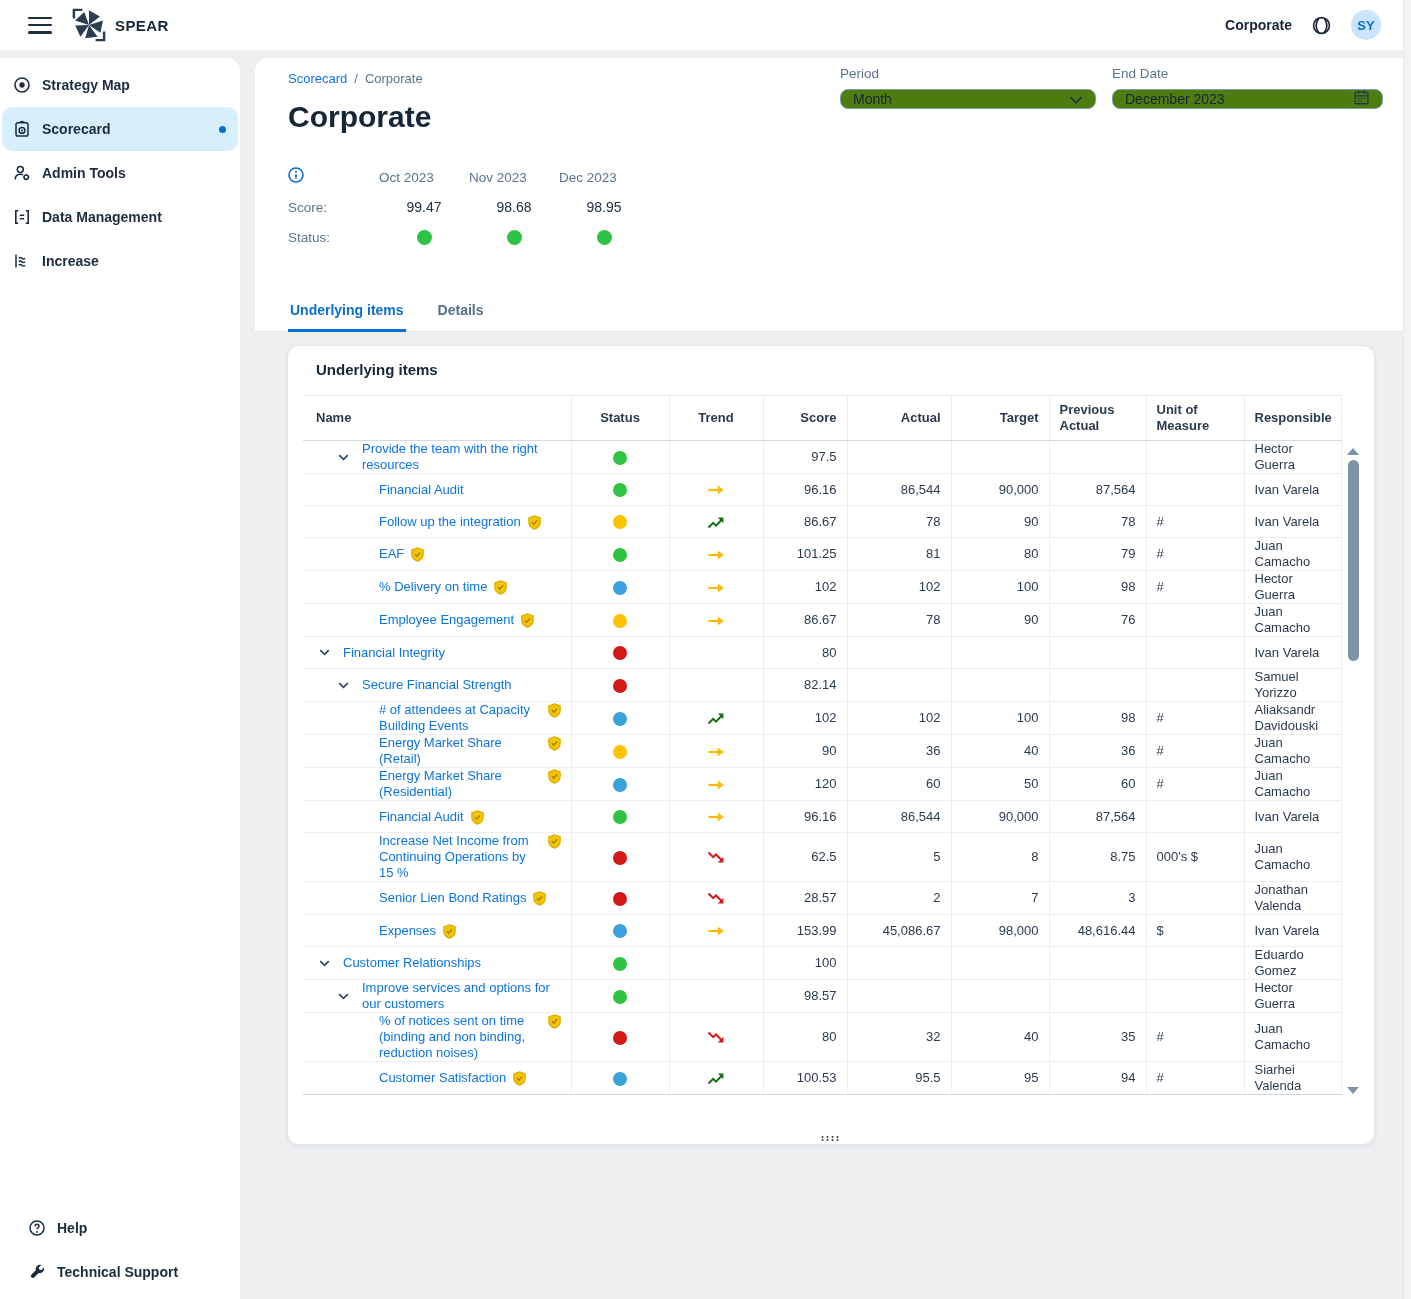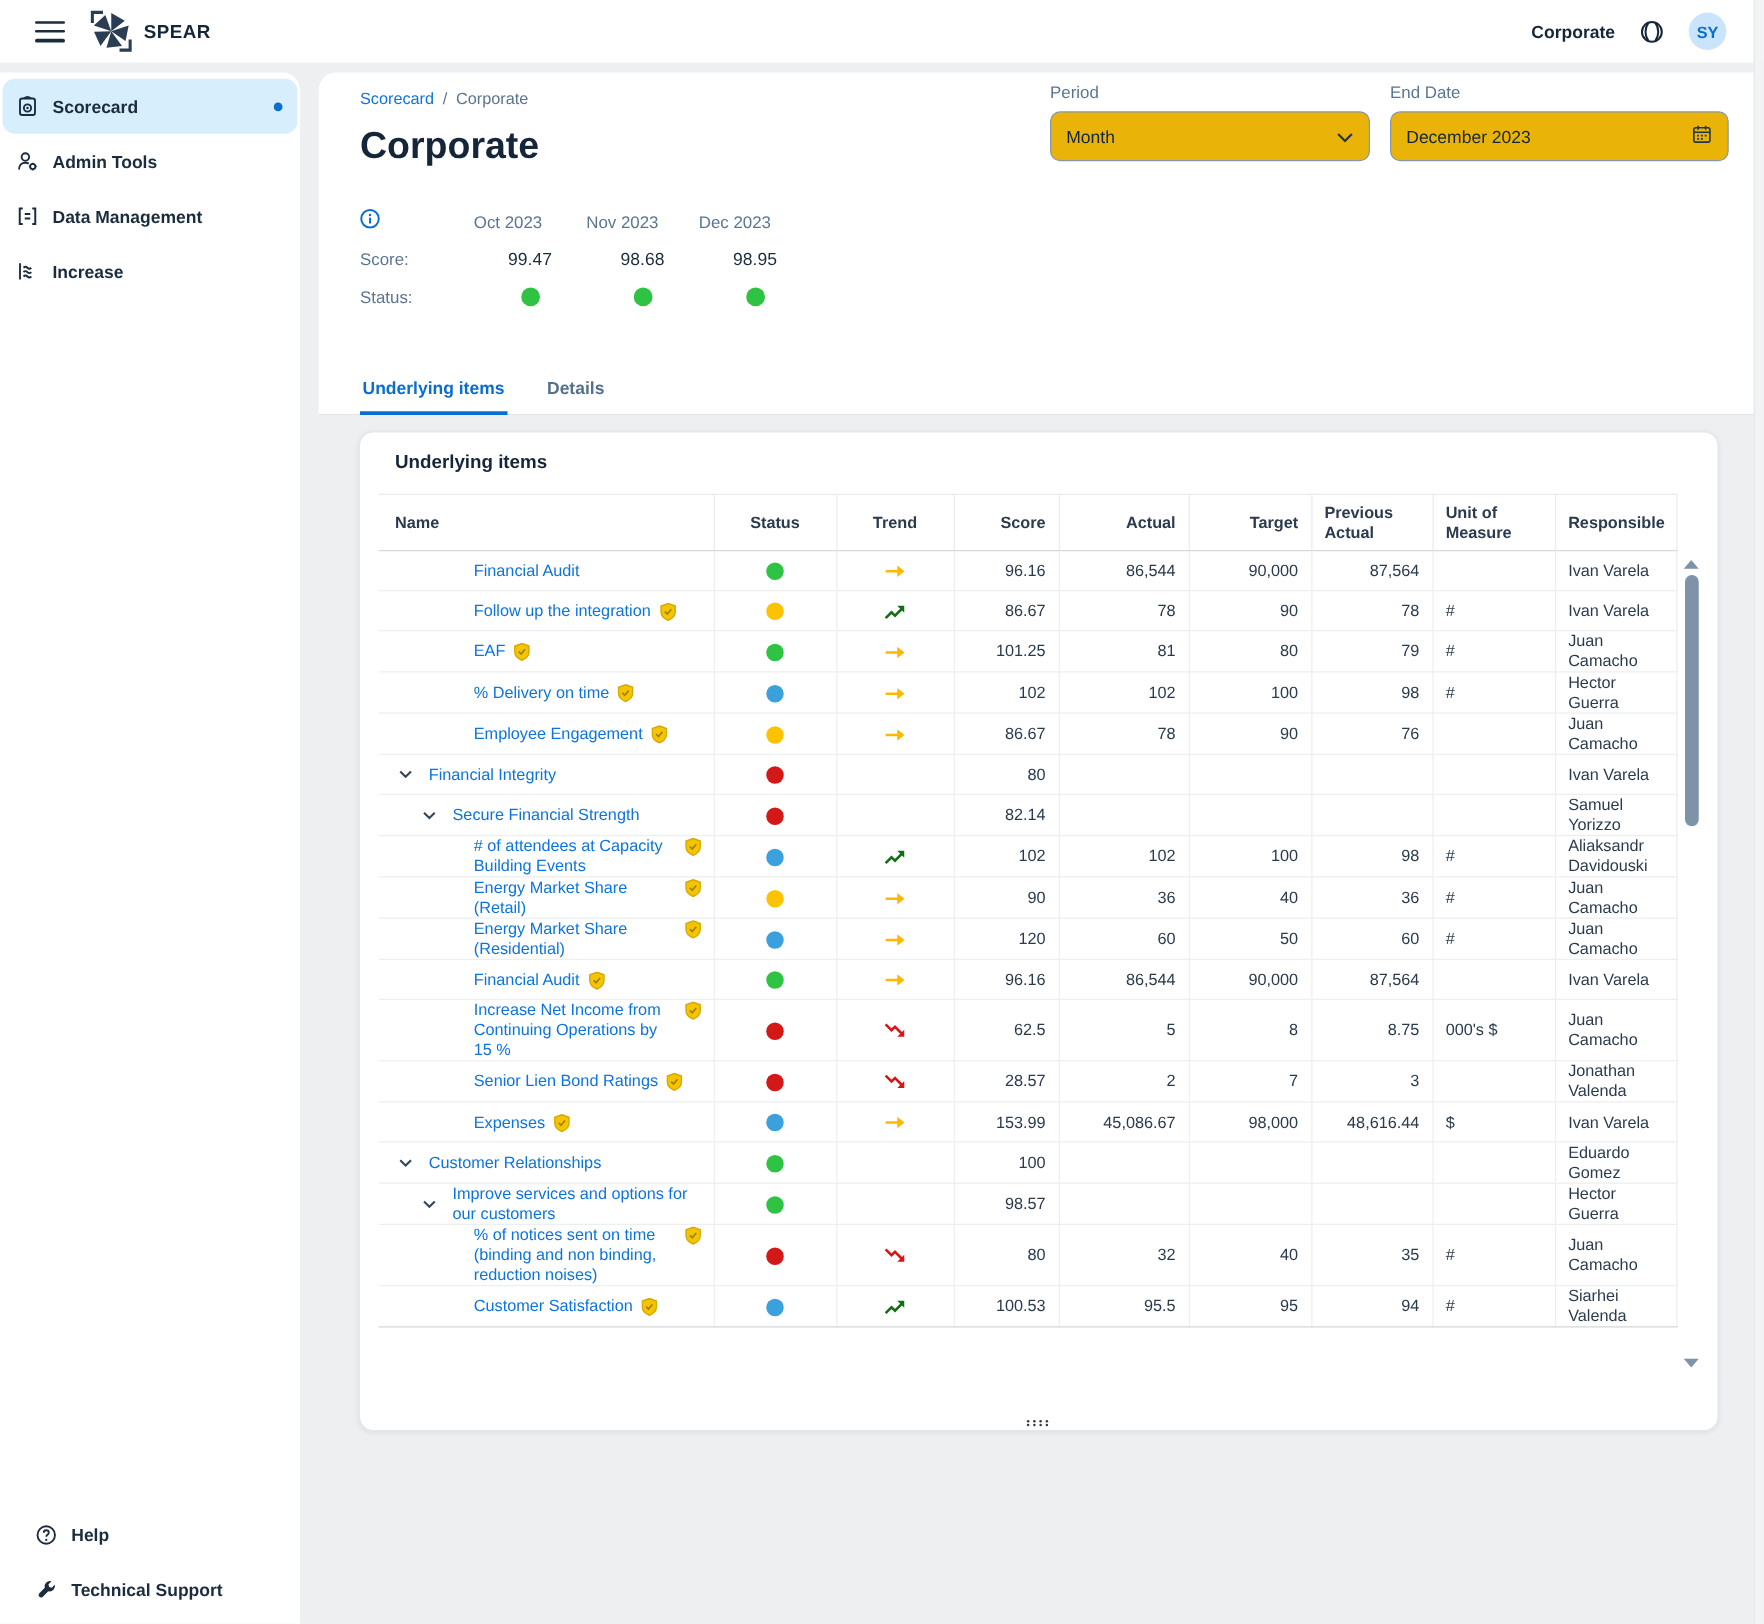--- a/index.html
+++ b/index.html
@@ -30,21 +30,21 @@
   
   .top-card{position:absolute;left:255px;top:58px;right:7px;height:274px;background:#fff;border-radius:14px 0 0 0;border-bottom:1px solid #dfe5e9;box-sizing:border-box;z-index:4;}
   .breadcrumb{position:absolute;left:33px;top:13px;font-size:13px;display:flex;gap:7px;}
   .breadcrumb a{color:#0b74de;text-decoration:none;}
   .breadcrumb .sep,.breadcrumb .cur{color:#5b7590;}
   .page-title{position:absolute;left:33px;top:42px;margin:0;font-size:30px;font-weight:800;color:#16263a;}
   .filter{position:absolute;top:8px;}
   .filter-period{left:585px;width:256px;}
   .filter-date{left:857px;width:271px;}
   .filter-label{font-size:13.5px;color:#5b7590;}
-  .select-box,.input-box{margin-top:8px;height:40px;border:1px solid #8499ab;border-radius:8px;background:#eab308;display:flex;align-items:center;justify-content:space-between;padding:0 12px;box-sizing:border-box;font-size:14px;color:#16263a;}
+  .select-box,.input-box{margin-top:8px;height:20px;border:1px solid #8499ab;border-radius:8px;background:#4d7c0f;display:flex;align-items:center;justify-content:space-between;padding:0 12px;box-sizing:border-box;font-size:14px;color:#16263a;}
   .summary{position:absolute;left:33px;top:104px;display:grid;grid-template-columns:91px 90px 90px 90px;grid-auto-rows:30px;align-items:center;}
   .m-label{font-size:13.5px;color:#5b7590;}
   .s-label{font-size:13.5px;color:#5b7590;}
   .s-val{text-align:center;font-size:14px;color:#1b2c3f;}
   .d-wrap{display:flex;justify-content:center;}
   .sum-dot{width:15px;height:15px;border-radius:50%;}
   .tabs{position:absolute;left:33px;bottom:-1px;display:flex;gap:30px;}
   .tab{font-size:14px;font-weight:bold;color:#54708c;padding:0 2px 11px;border-bottom:3px solid transparent;}
   .tab.active{color:#0a6ed1;border-bottom-color:#0a6ed1;}
 
@@ -111,20 +111,29 @@
           <circle cx="11" cy="11" r="8.3"></circle>
           <path d="M8.2 3.3 c-3.4 4.7 -3.4 10.7 0 15.4 M13.8 3.3 c3.4 4.7 3.4 10.7 0 15.4"></path>
         </svg>
       </span>
       <div class="avatar" data-interactable="true">SY</div>
     </div>
   </header>
 
   <nav class="sidebar" data-interactable="false">
     <div id="nav-main" data-interactable="false">
+        <div class="nav-item" data-interactable="true">
+          <span class="nav-icon" data-interactable="false">
+            <svg viewBox="0 0 18 18" width="18" height="18">
+              <circle cx="9" cy="9" r="7" fill="none" stroke="currentColor" stroke-width="1.6"></circle>
+              <circle cx="9" cy="9" r="2.7" fill="currentColor"></circle>
+            </svg>
+          </span>
+          <span class="nav-label" data-interactable="false">Strategy Map</span>
+        </div>
         <div class="nav-item active" data-interactable="true">
           <span class="nav-icon" data-interactable="false">
             <svg viewBox="0 0 18 18" width="18" height="18" fill="none" stroke="currentColor" stroke-width="1.5">
               <rect x="3" y="2.8" width="12" height="13.2" rx="1.8"></rect>
               <path d="M6.2 2.8 q2.8 -2.6 5.6 0"></path>
               <circle cx="9" cy="10.4" r="2.9"></circle>
               <circle cx="9" cy="10.4" r="1" fill="currentColor" stroke="none"></circle>
             </svg>
           </span>
           <span class="nav-label" data-interactable="false">Scorecard</span>
@@ -271,20 +280,40 @@
               <th class="h-r" data-interactable="false">Score</th>
               <th class="h-r" data-interactable="false">Actual</th>
               <th class="h-r" data-interactable="false">Target</th>
               <th class="h-l" data-interactable="false">Previous Actual</th>
               <th class="h-l" data-interactable="false">Unit of Measure</th>
               <th class="h-l" data-interactable="false">Responsible</th>
             </tr>
           </thead>
         <tbody id="grid-body">
             <tr data-interactable="false">
+              <td class="td-name lvl2" data-interactable="false">
+                <div class="name-flex mid" data-interactable="false">
+                  <span class="tree-chev" data-interactable="true">
+                    <svg viewBox="0 0 11 7" width="11" height="7" fill="none" stroke="#33475c" stroke-width="1.7">
+                      <path d="M1.2 1.2 L5.5 5.4 L9.8 1.2"></path>
+                    </svg>
+                  </span>
+                  <a class="name-link" data-interactable="true" href="#">Provide the team with the right resources</a>
+                </div>
+              </td>
+              <td class="td-c" data-interactable="false"><span class="dot-status" data-interactable="false" style="background: rgb(47, 195, 67);"></span></td>
+              <td class="td-c" data-interactable="false"></td>
+              <td class="td-r" data-interactable="false">97.5</td>
+              <td class="td-r" data-interactable="false"></td>
+              <td class="td-r" data-interactable="false"></td>
+              <td class="td-r" data-interactable="false"></td>
+              <td class="td-l" data-interactable="false"></td>
+              <td class="td-l" data-interactable="false">Hector Guerra</td>
+            </tr>
+            <tr data-interactable="false">
               <td class="td-name lvl3" data-interactable="false">
                 <div class="name-flex top" data-interactable="false">
                   <a class="name-link" data-interactable="true" href="#">Financial Audit</a>
                 </div>
               </td>
               <td class="td-c" data-interactable="false"><span class="dot-status" data-interactable="false" style="background: rgb(47, 195, 67);"></span></td>
               <td class="td-c" data-interactable="false"><span class="trend" data-interactable="false" style="color: rgb(253, 185, 0);">
                   <svg viewBox="0 0 18 12" width="18" height="12">
                     <path d="M1.5 6 H12.2" stroke="currentColor" stroke-width="2.1" fill="none"></path>
                     <path d="M10.8 1.4 L16.6 6 L10.8 10.6 Z" fill="currentColor"></path>

